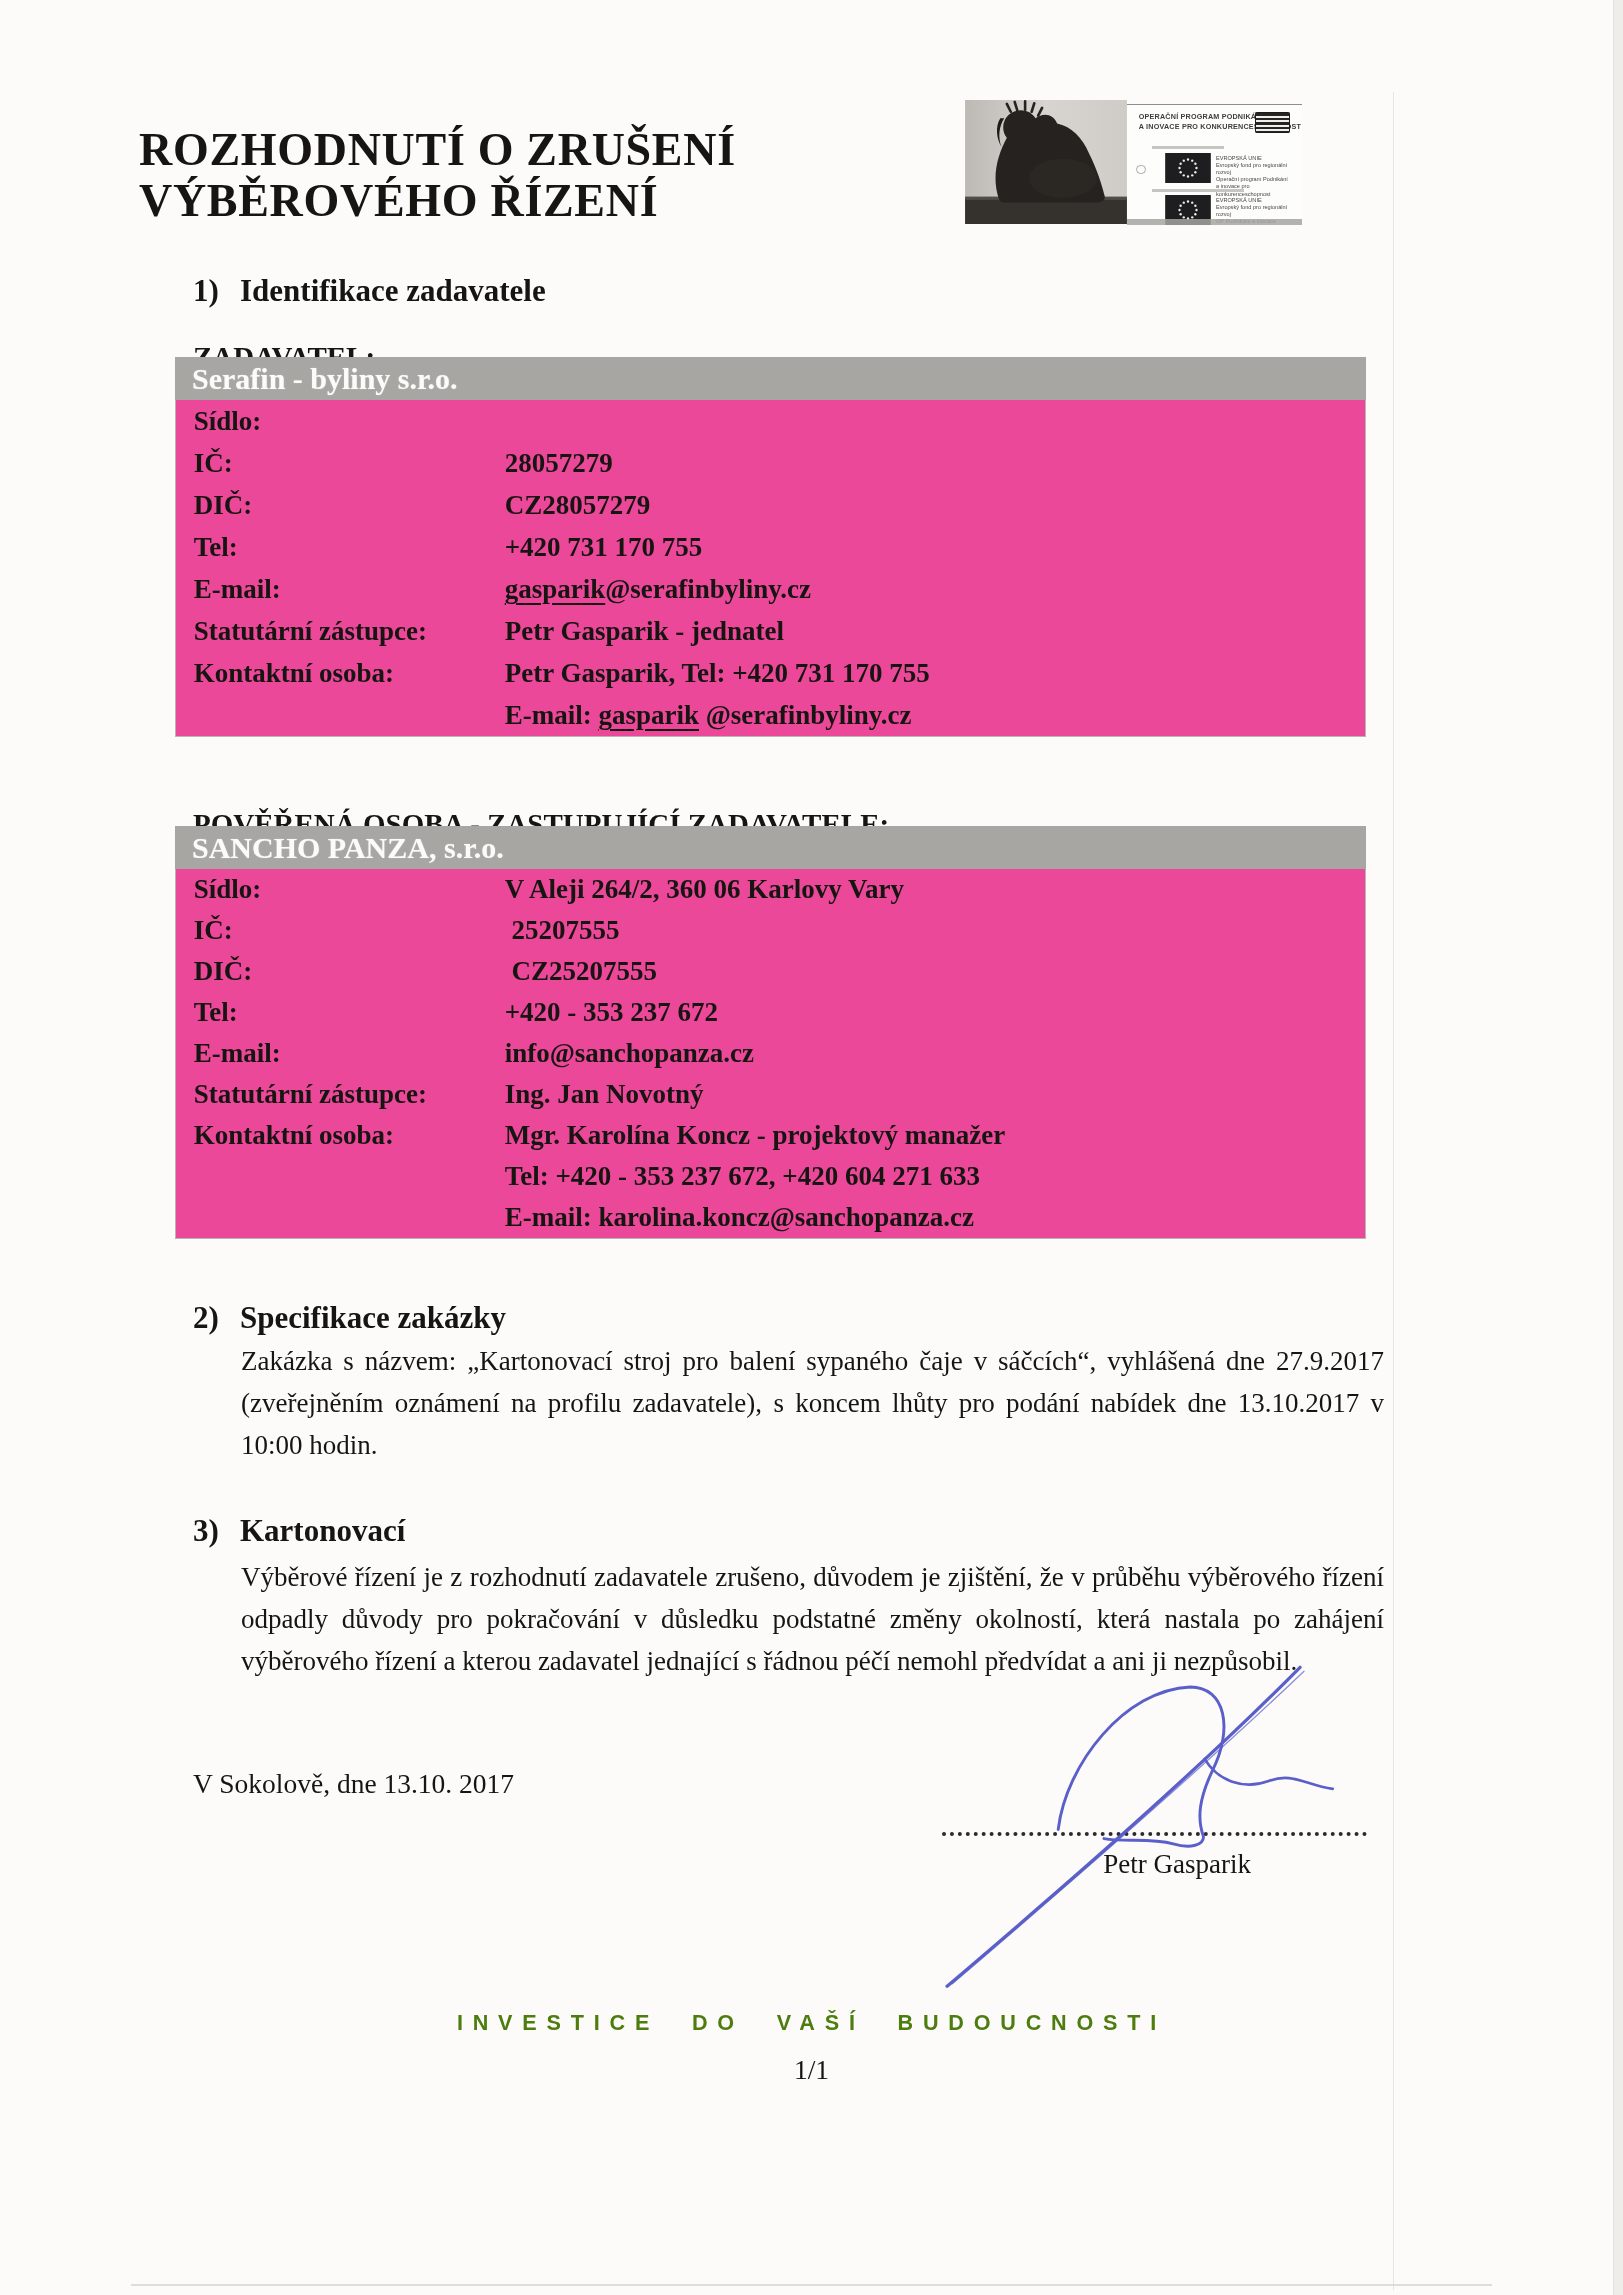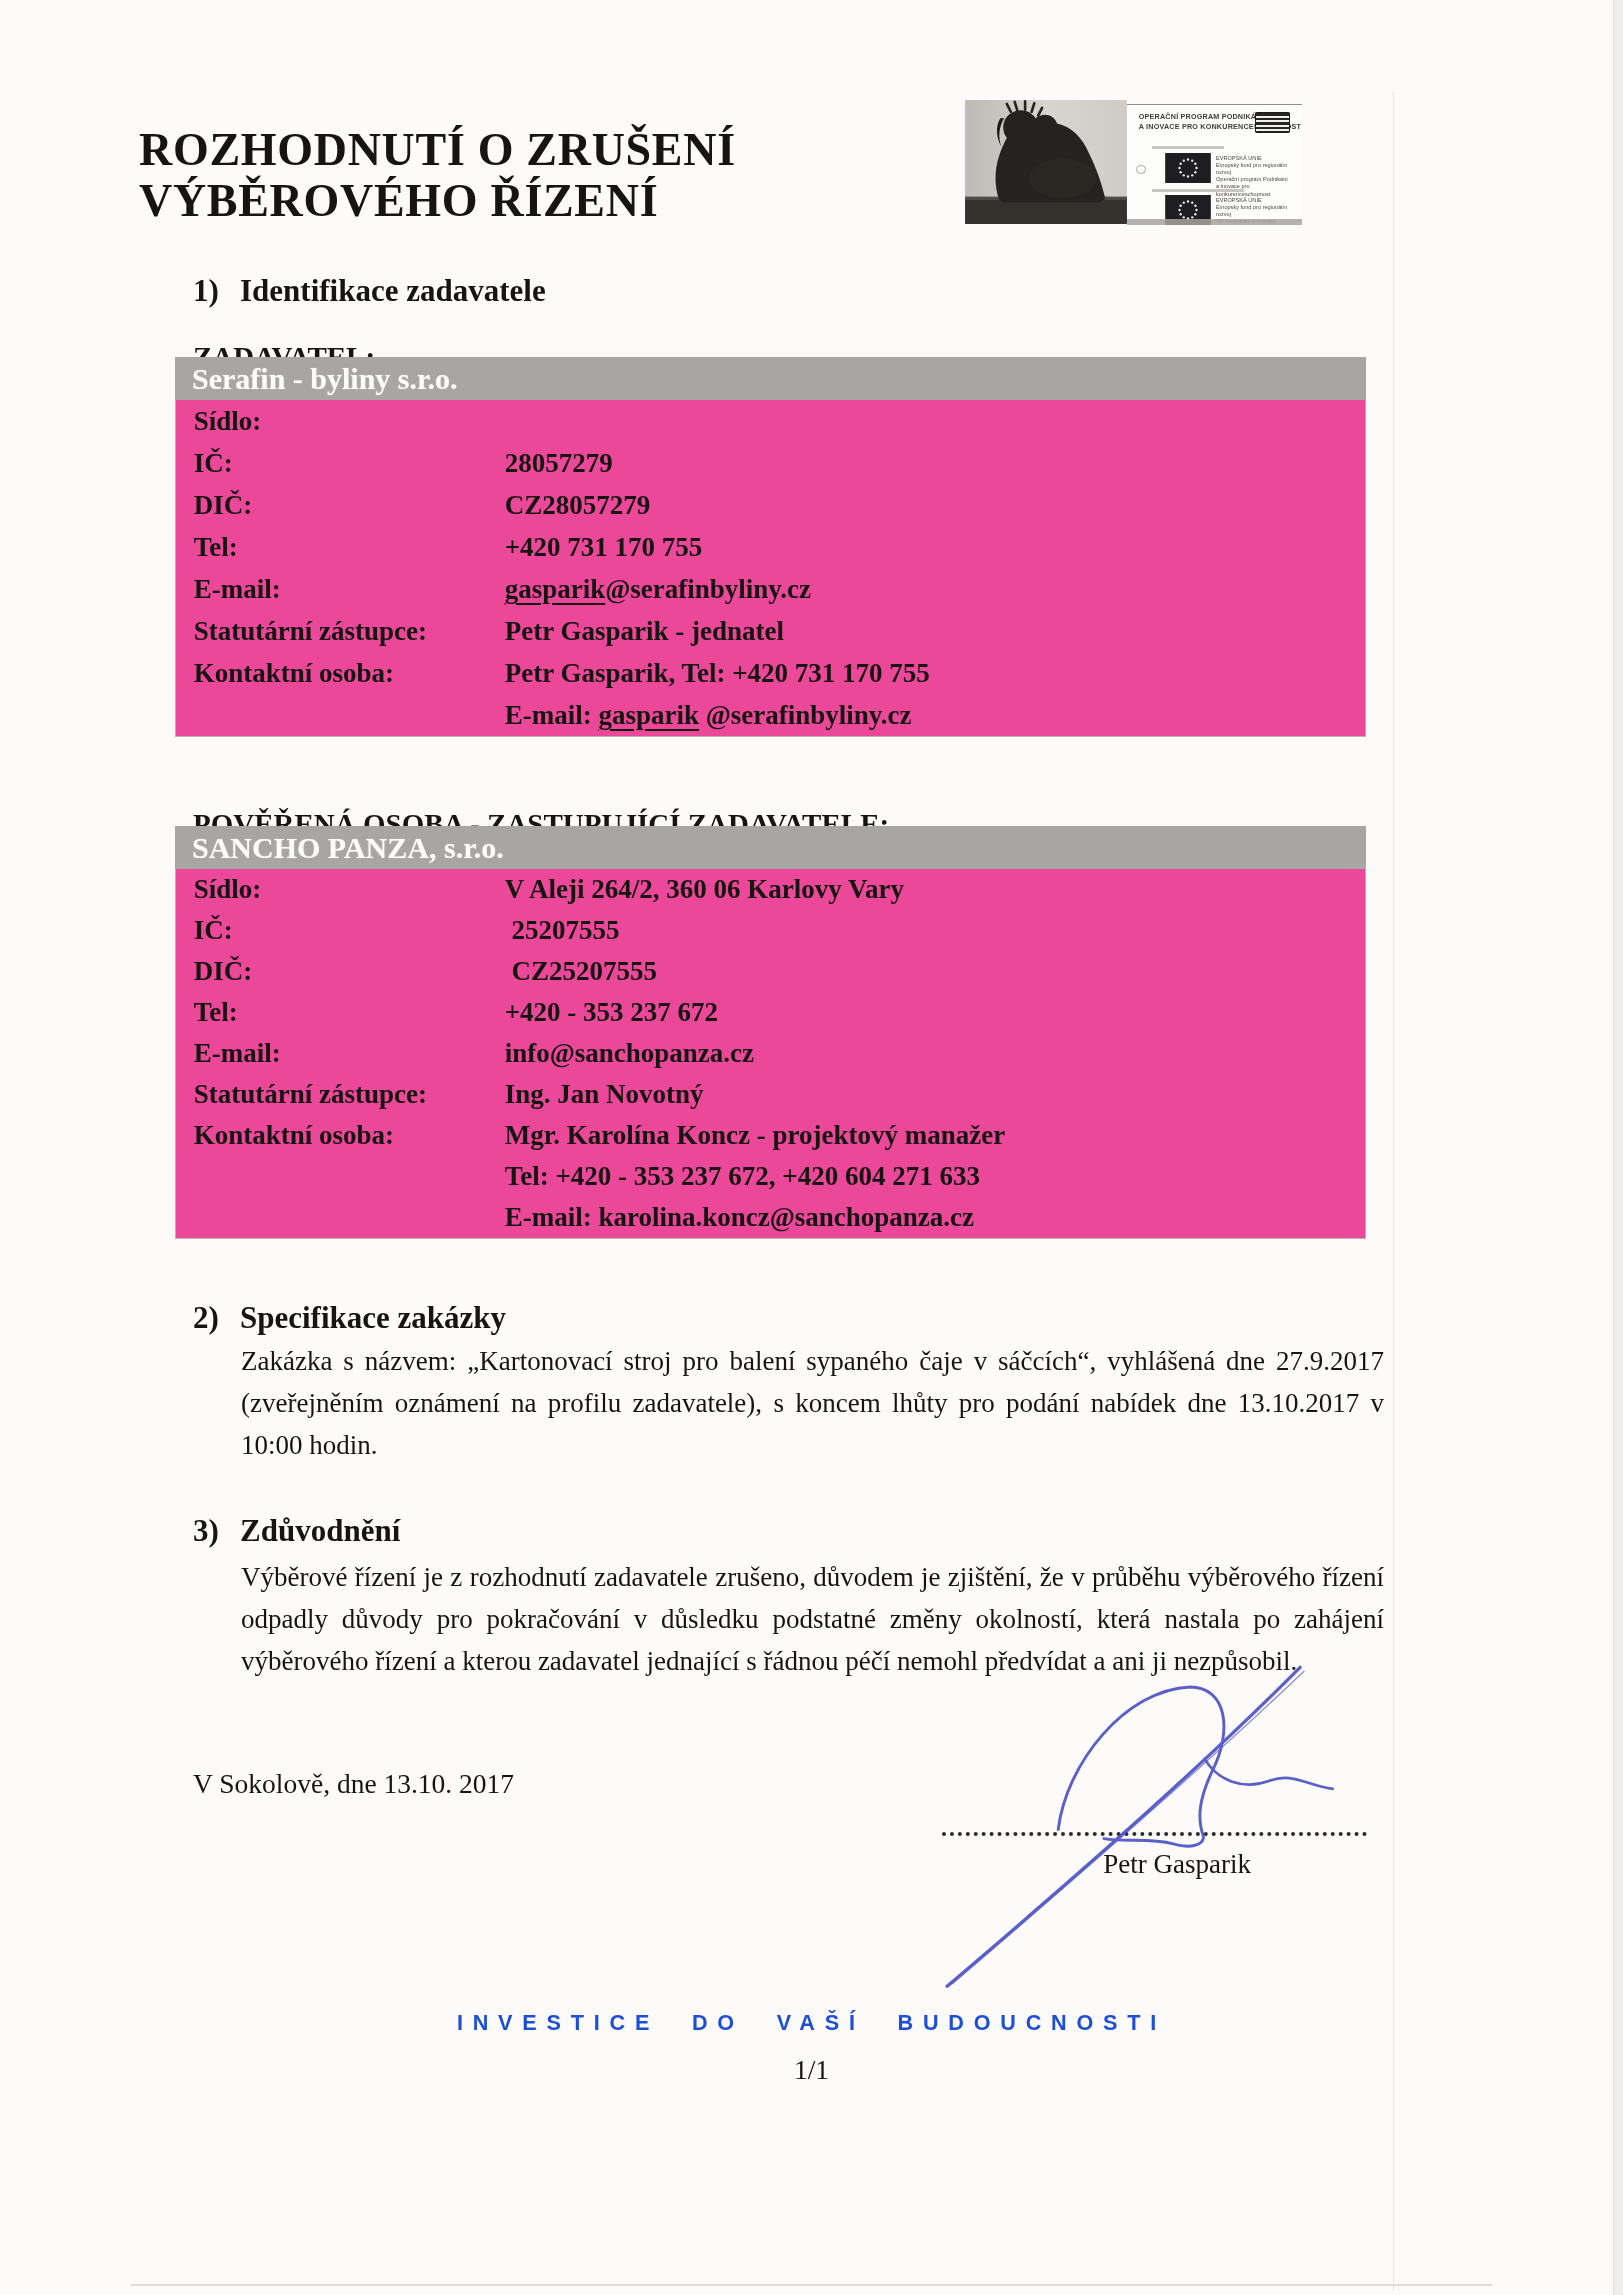--- a/index.html
+++ b/index.html
@@ -44,21 +44,21 @@
   
   .para{position:absolute;left:241px;width:1143px;font-size:27px;line-height:42px;text-align:justify;}
   
   .placedate{position:absolute;left:193px;top:1768px;font-size:27.5px;}
   .dotline{position:absolute;left:942px;top:1806px;width:425px;height:26px;border-bottom:4.6px dotted #2b2b2b;}
   .signer{position:absolute;left:989px;top:1849px;width:262px;text-align:right;font-size:27px;}
   .sig{position:absolute;left:909px;top:1649px;}
   
   .motto{position:absolute;left:0;top:2010px;width:1623px;text-align:center;
          font-family:"Liberation Sans","DejaVu Sans",sans-serif;font-size:21.6px;font-weight:bold;
-         letter-spacing:9.8px;word-spacing:17px;color:#1d4ed8;}
+         letter-spacing:9.8px;word-spacing:17px;color:#4d7c0f;}
   .pagenum{position:absolute;left:0;top:2054px;width:1623px;text-align:center;font-size:27.5px;}
 </style>
 </head>
 <body>
 
 <div class="page">
 
   <div class="scan-vline"></div>
   <div class="scan-right"></div>
   <div class="scan-bottom"></div>
@@ -237,21 +237,21 @@
   </div>
 
   <div class="numhead" style="left:193px;top:1300px;">
     <span class="num">2)</span>
     <span>Specifikace zakázky</span>
   </div>
   <div class="para" style="top:1340px;">Zakázka s názvem: „Kartonovací stroj pro balení sypaného čaje v sáčcích“, vyhlášená dne 27.9.2017 (zveřejněním oznámení na profilu zadavatele), s koncem lhůty pro podání nabídek dne 13.10.2017 v 10:00 hodin.</div>
 
   <div class="numhead" style="left:193px;top:1513px;">
     <span class="num">3)</span>
-    <span>Zdůvodnění</span>
+    <span>Kartonovací</span>
   </div>
   <div class="para" style="top:1556px;">Výběrové řízení je z rozhodnutí zadavatele zrušeno, důvodem je zjištění, že v průběhu výběrového řízení odpadly důvody pro pokračování v důsledku podstatné změny okolností, která nastala po zahájení výběrového řízení a kterou zadavatel jednající s řádnou péčí nemohl předvídat a ani ji nezpůsobil.</div>
 
   <div class="placedate">V Sokolově, dne 13.10. 2017</div>
   <div class="dotline"></div>
   <div class="signer">Petr Gasparik</div>
 
   <svg class="sig" width="471" height="353" viewBox="0 0 720 540">
     <g fill="none" stroke="#4a4fc4" stroke-linecap="round" opacity=".9">
       <path d="M58,516 C180,412 420,208 598,28" stroke-width="5"></path>

